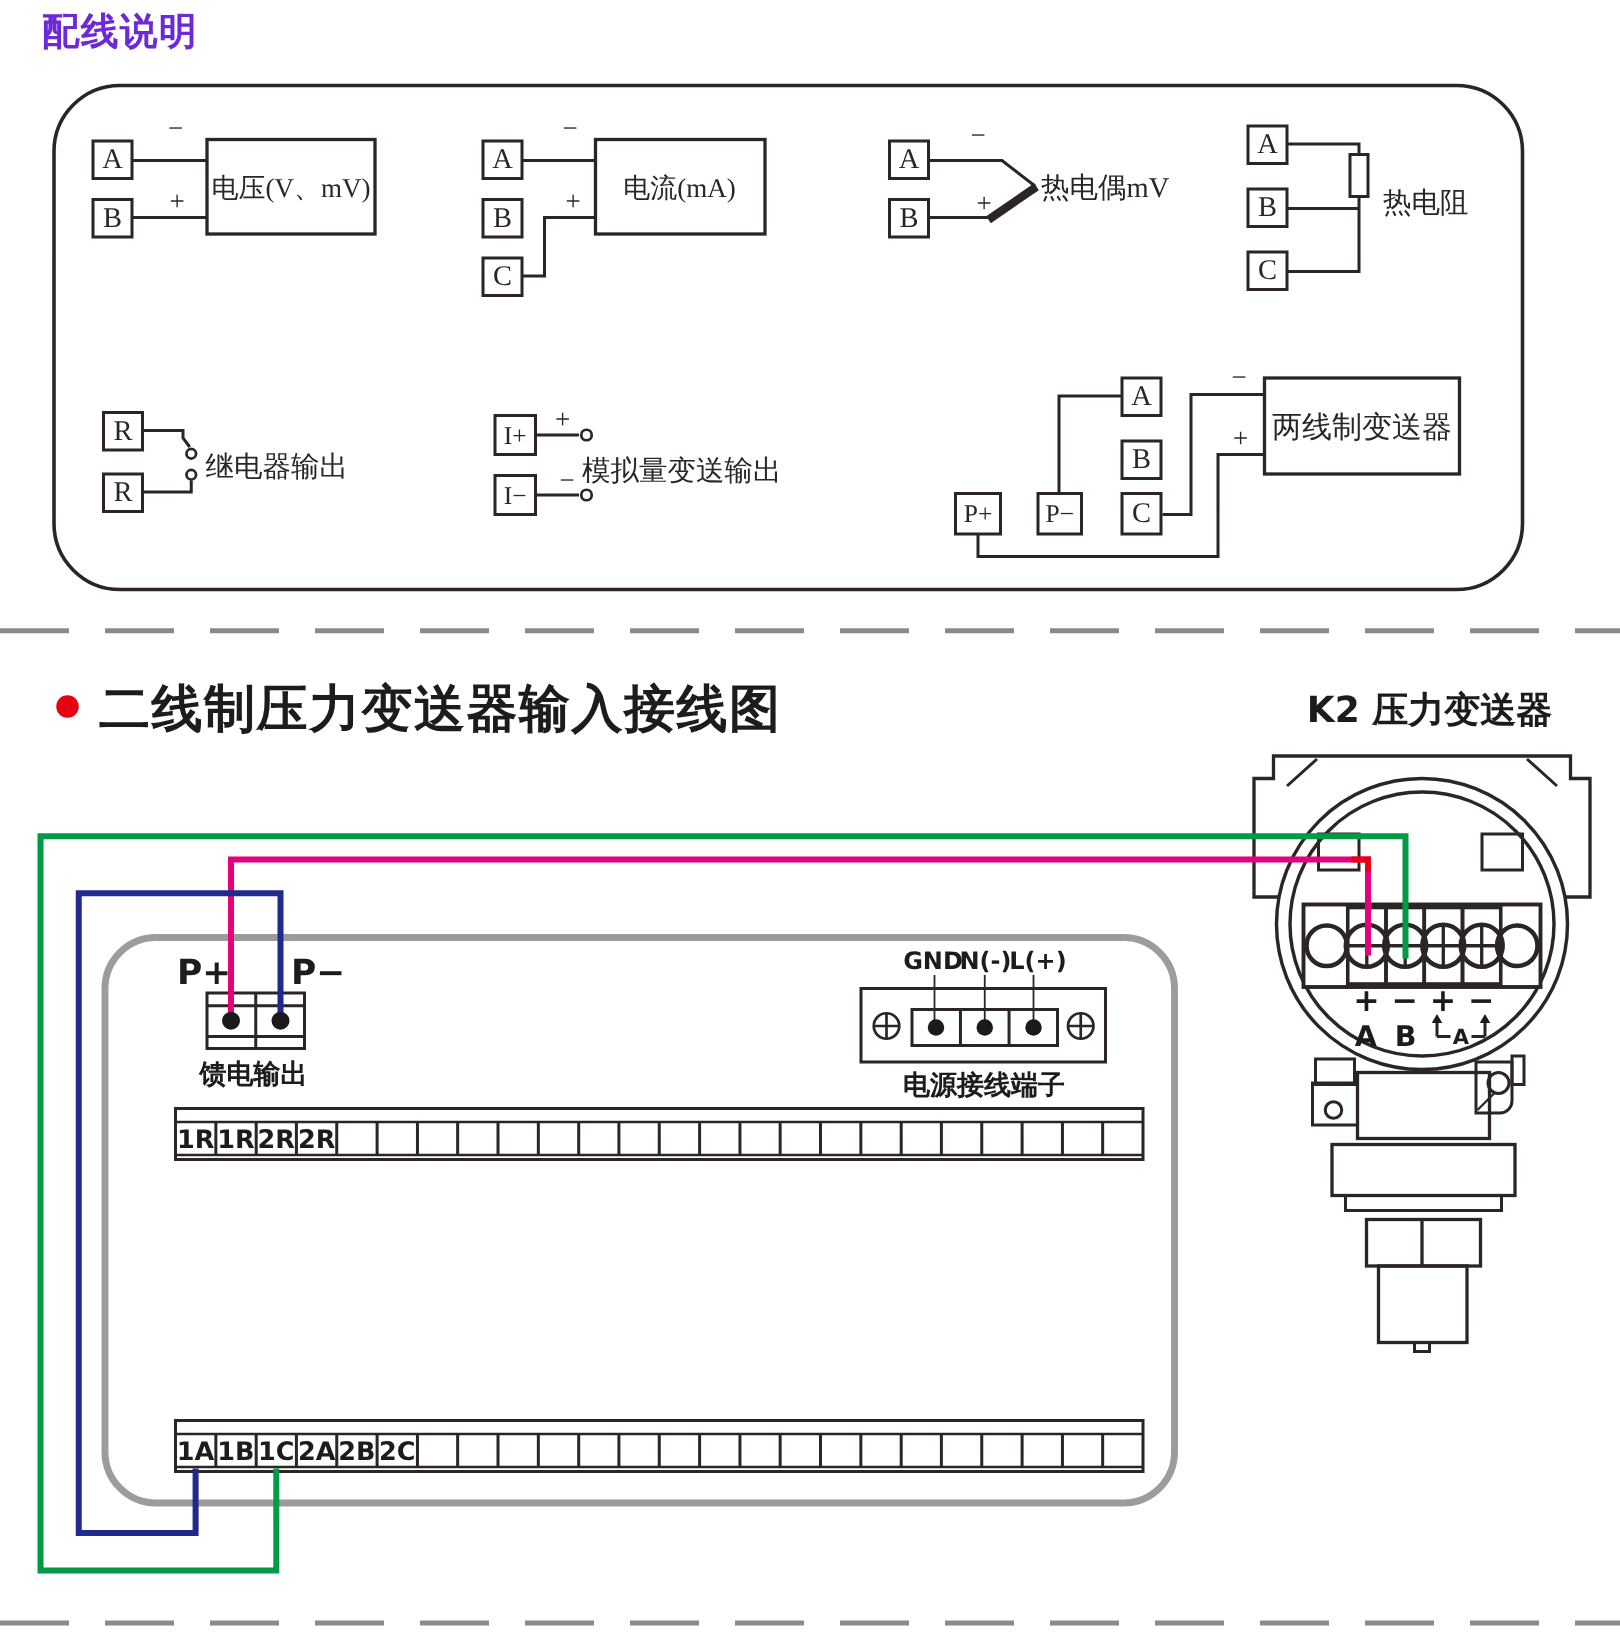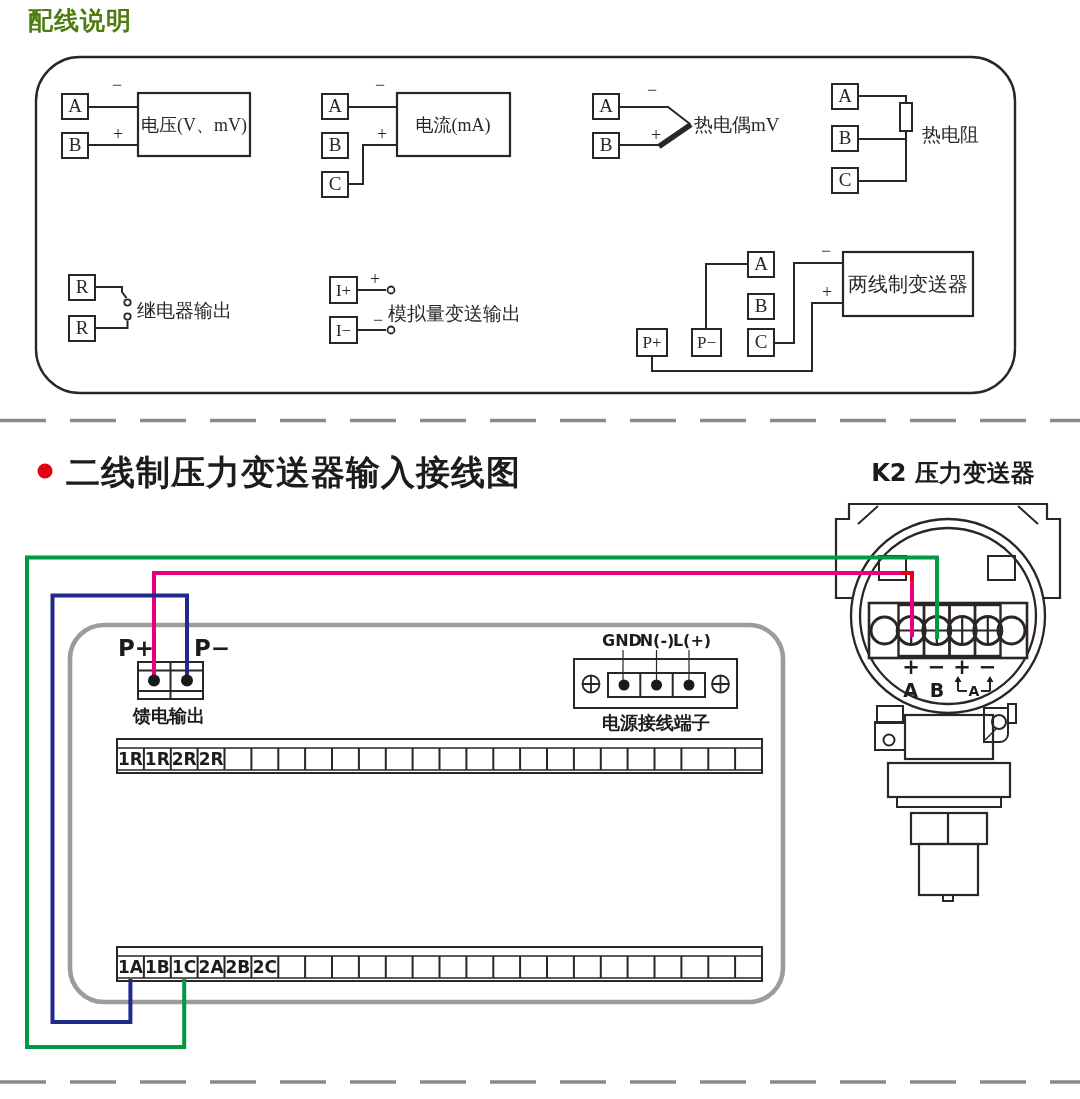--- a/index.html
+++ b/index.html
@@ -1,19 +1,19 @@
 <!DOCTYPE html>
 <html><head>
 <meta charset="utf-8">
 <style>
   html,body{margin:0;padding:0;background:#fff;}
   .page{position:relative;width:1080px;height:1099px;background:#fff;overflow:hidden;
         font-family:"Liberation Sans",sans-serif;color:#2b2624;}
   .doc-title{position:absolute;left:28px;top:4px;margin:0;font-size:25px;font-weight:bold;
-             font-family:Liberation Serif, serif;color:#4d7c0f;letter-spacing:1px;}
+             font-family:Liberation Serif, serif;color:#6d28d9;letter-spacing:1px;}
   svg{position:absolute;left:0;display:block;}
   #legend-svg{top:40px;}
   #main-svg{top:425px;}
   
   .ln{stroke:#2b2624;stroke-width:2;fill:none;}
   .lnthk{stroke:#2b2624;stroke-width:5.5;fill:none;}
   .bx{stroke:#2b2624;stroke-width:2;fill:#fff;}
   .bigbx{stroke:#2b2624;stroke-width:2.2;fill:#fff;}
   .ts{font-family:"Liberation Serif","DejaVu Serif",serif;font-size:19px;fill:#2b2624;text-anchor:middle;}
   .ts2{font-family:"Liberation Serif","DejaVu Serif",serif;font-size:17px;fill:#2b2624;text-anchor:middle;}

